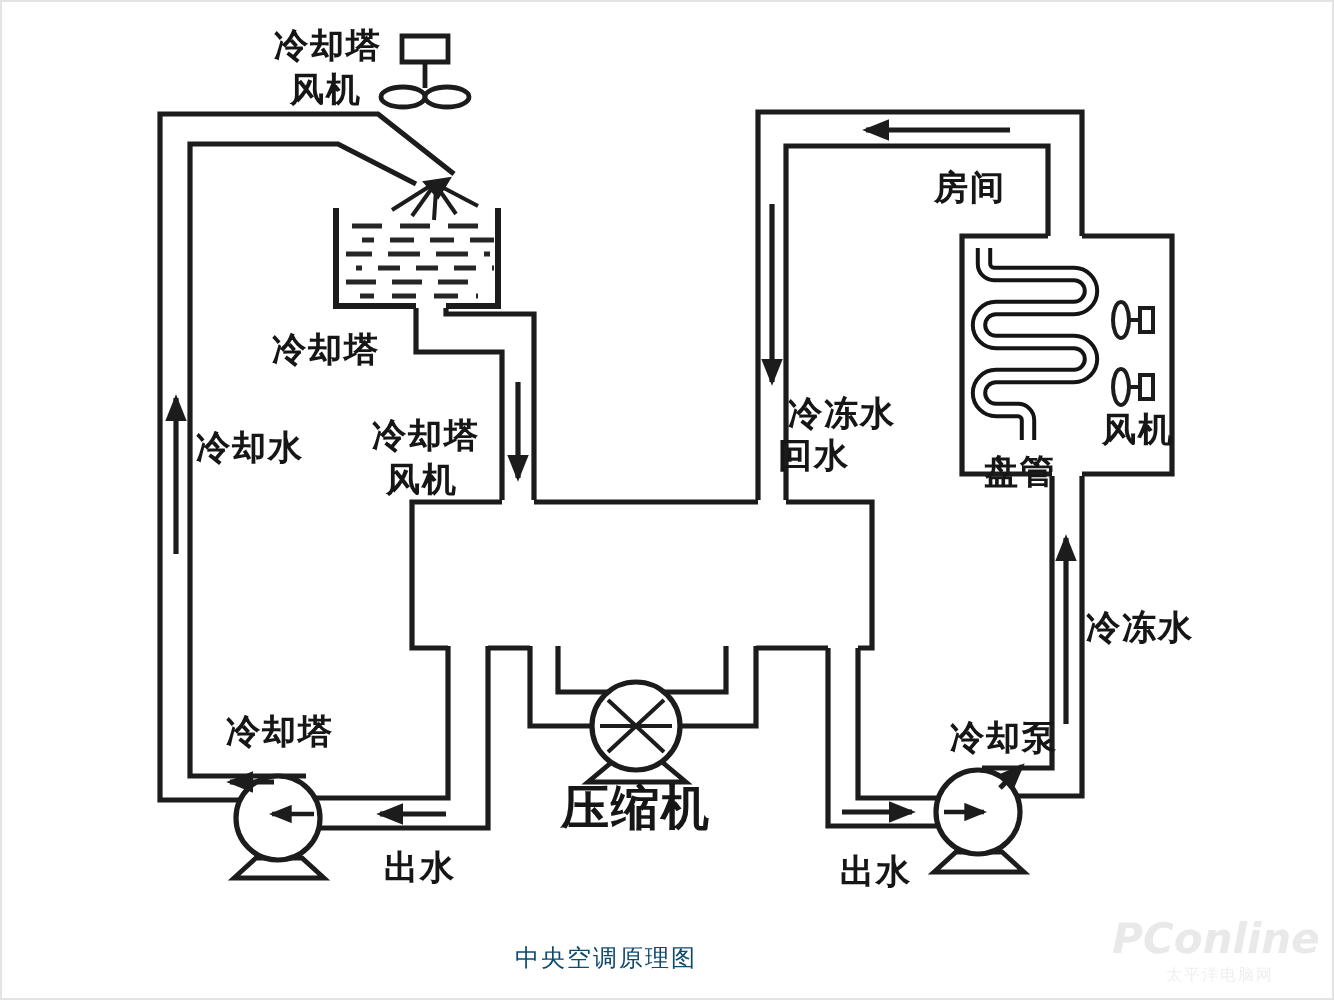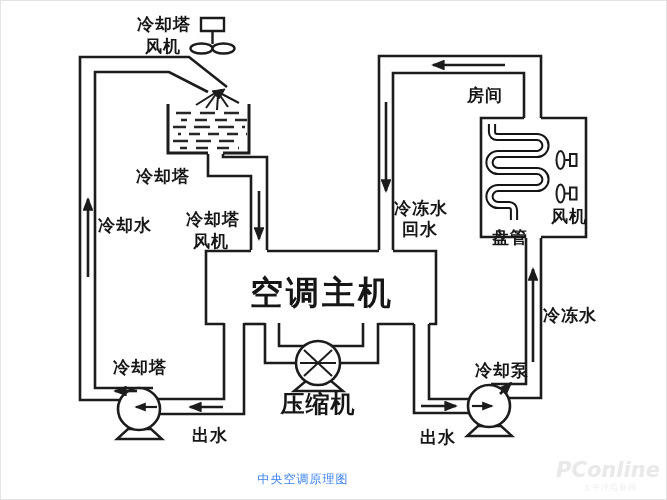--- a/index.html
+++ b/index.html
@@ -11,21 +11,21 @@
   #linework{position:absolute;left:0;top:0;}
   .lbl{
     position:absolute;transform:translate(-50%,-50%);
     font-weight:600;font-size:17px;color:#161616;white-space:nowrap;
     line-height:1;letter-spacing:1px;
   }
   .lbl.big{font-size:33px;font-weight:700;letter-spacing:3px;}
   .lbl.med{font-size:24px;}
   .lbl.caption{
     font-family:"DejaVu Sans","Liberation Sans",sans-serif;
-    font-size:12px;font-weight:400;color:#3b82f6;letter-spacing:1px;
+    font-size:12px;font-weight:400;color:#0c4a6e;letter-spacing:1px;
   }
   .lbl.wm-brand{
     font-family:"DejaVu Sans","Liberation Sans",sans-serif;
     font-style:italic;font-weight:700;font-size:21px;color:#e9e9e9;letter-spacing:0;
   }
   .lbl.wm-sub{
     font-family:"DejaVu Sans","Liberation Sans",sans-serif;
     font-size:8px;font-weight:400;color:#efefef;letter-spacing:1px;
   }
   svg *{vector-effect:non-scaling-stroke;}
@@ -162,32 +162,31 @@
     </g>
   </svg>
 
   <div class="lbl" style="left:163px;top:23px">冷却塔</div>
   <div class="lbl" style="left:162px;top:45px">风机</div>
   <div class="lbl" style="left:162px;top:175px">冷却塔</div>
   <div class="lbl" style="left:212px;top:218px">冷却塔</div>
   <div class="lbl" style="left:210px;top:240px">风机</div>
   <div class="lbl" style="left:124px;top:224px">冷却水</div>
 
-  <div class="lbl big" style="left:321px;top:291px">空调主机</div>
   <div class="lbl med" style="left:317px;top:403px">压缩机</div>
 
   <div class="lbl" style="left:139px;top:366px">冷却塔</div>
   <div class="lbl" style="left:209px;top:434px">出水</div>
   <div class="lbl" style="left:501px;top:369px">冷却泵</div>
   <div class="lbl" style="left:437px;top:436px">出水</div>
   <div class="lbl" style="left:569px;top:314px">冷冻水</div>
 
   <div class="lbl" style="left:484px;top:94px">房间</div>
   <div class="lbl" style="left:420px;top:207px">冷冻水</div>
-  <div class="lbl" style="left:419px;top:228px">回水</div>
+  <div class="lbl" style="left:406px;top:228px">回水</div>
   <div class="lbl" style="left:509px;top:236px">盘管</div>
   <div class="lbl" style="left:568px;top:215px">风机</div>
 
   <div class="lbl caption" style="left:302px;top:478px">中央空调原理图</div>
   <div class="lbl wm-brand" style="left:607px;top:469px">PConline</div>
   <div class="lbl wm-sub" style="left:609px;top:487px">太平洋电脑网</div>
 
 </div>
 
 </body></html>

